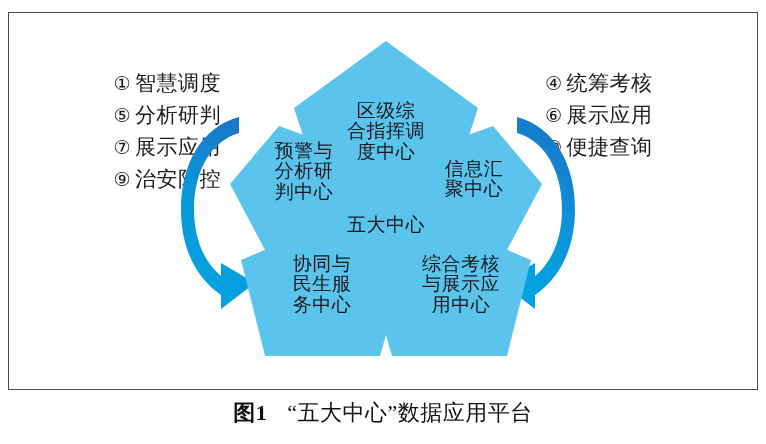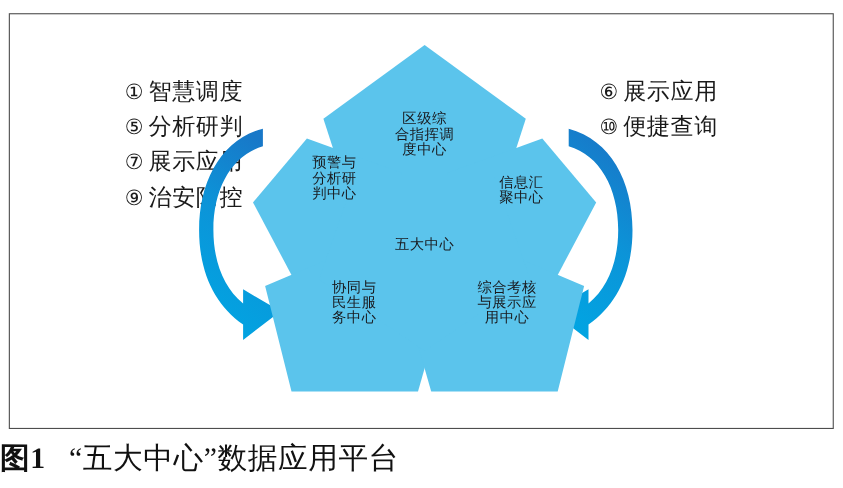--- a/index.html
+++ b/index.html
@@ -50,40 +50,40 @@
     position: absolute;
     left: 186px;
     top: 16px;
     width: 382px;
     height: 350px;
   }
   #pentagon-cluster svg { display: block; }
   .pent-label {
     position: absolute;
     text-align: center;
-    font-size: 13px;
+    font-size: 19px;
     line-height: 1.07;
     color: #18181c;
     letter-spacing: 0.5px;
     white-space: pre-line;
     pointer-events: none;
   }
   #arrow-left, #arrow-right {
     position: absolute;
     top: 100px;
   }
   #arrow-left { left: 170px; }
   #arrow-right { left: 492px; }
   #figure-caption {
     position: absolute;
     left: 0;
     top: 398px;
     width: 766px;
-    text-align: left;
-    font-size: 27px;
+    text-align: center;
+    font-size: 22px;
     color: #111111;
     letter-spacing: 0.5px;
   }
   #figure-caption .cap-num {
     font-weight: bold;
   }
 </style>
 </head>
 <body>
 
@@ -98,20 +98,23 @@
     </div>
     <div class="feature-item">
       <span class="num">⑦</span><span>展示应用</span>
     </div>
     <div class="feature-item">
       <span class="num">⑨</span><span>治安防控</span>
     </div>
   </div>
 
   <div id="right-column" class="col">
+    <div class="feature-item">
+      <span class="num">④</span><span>统筹考核</span>
+    </div>
     <div class="feature-item">
       <span class="num">⑥</span><span>展示应用</span>
     </div>
     <div class="feature-item">
       <span class="num">⑩</span><span>便捷查询</span>
     </div>
   </div>
 
   <div id="arrow-left">
     <svg width="78" height="200" viewBox="0 0 78 200">

